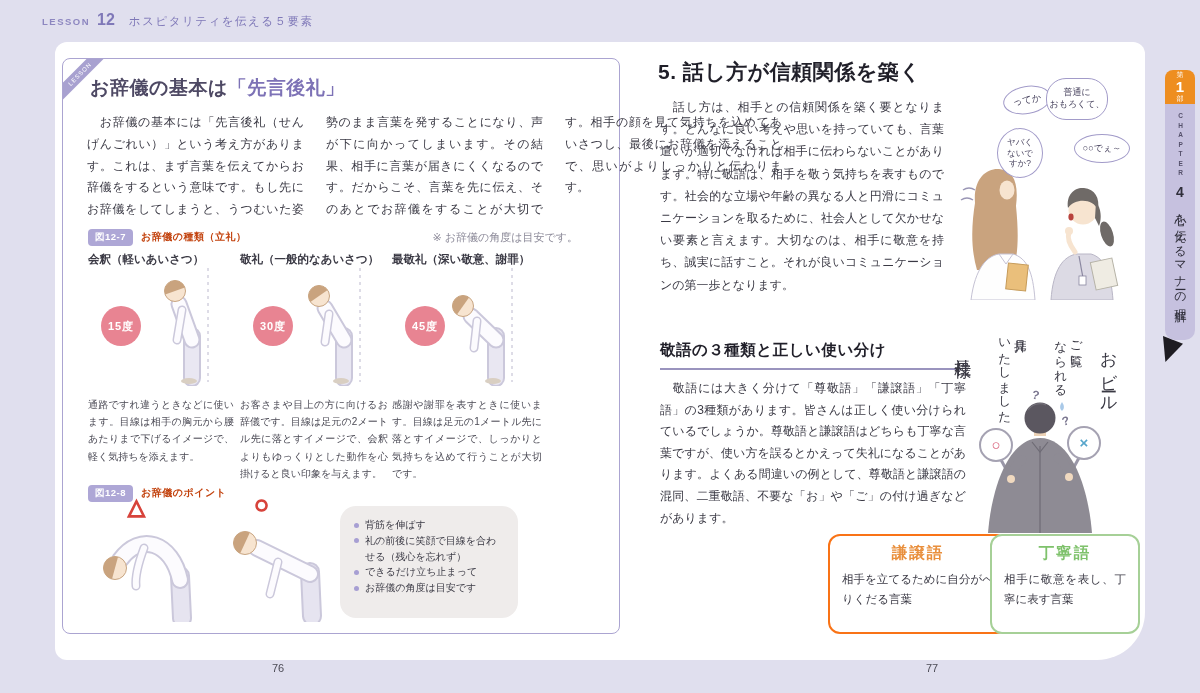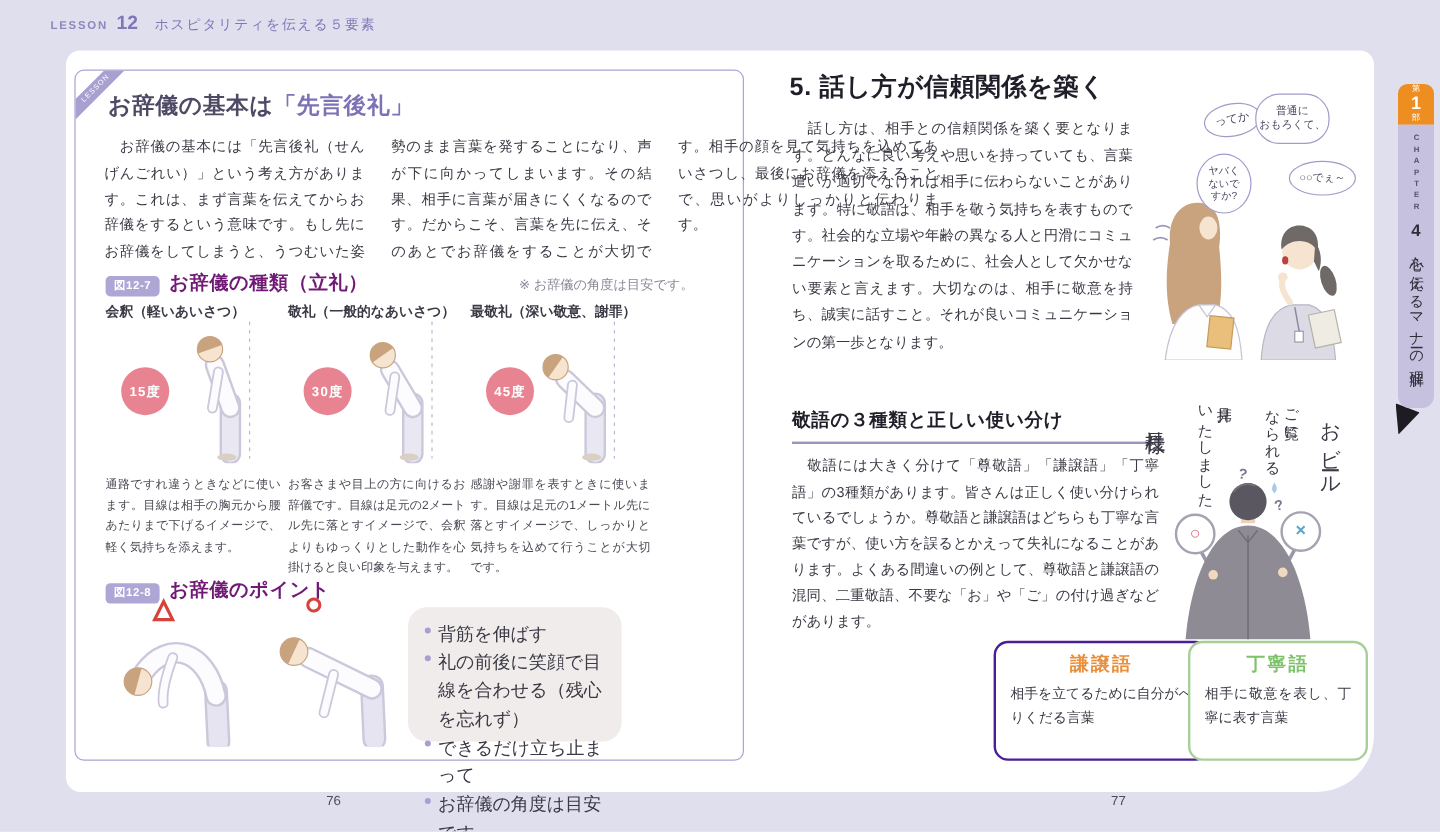--- a/index.html
+++ b/index.html
@@ -19,43 +19,43 @@
   .corner{left:63px;top:59px;width:42px;height:42px;overflow:hidden;border-top-left-radius:8px;}
   .corner .strip{position:absolute;top:9px;left:-18px;width:70px;height:12px;background:#a8a1d0;
         transform:rotate(-45deg);color:#fff;font-size:6px;line-height:12px;text-align:center;letter-spacing:1px;}
   .ltitle{left:90px;top:75px;font-size:19px;font-weight:bold;letter-spacing:0.5px;}
   .ltitle .pre1{color:#4e4964;} .ltitle .hl{color:#7d72b6;}
   .lbody{left:87px;top:112px;width:456px;height:120px;column-count:2;column-gap:22px;
         font-size:12px;line-height:1.82;color:#3a3944;}
   
   .figbadge{display:inline-block;background:#aea7d6;color:#fff;font-size:9.5px;font-weight:bold;
         border-radius:4px;padding:2px 7px;letter-spacing:0.5px;}
-  .figtitle{font-size:16px;font-weight:bold;color:#701a75;margin-left:8px;letter-spacing:0.5px;}
+  .figtitle{font-size:10px;font-weight:bold;color:#c2410c;margin-left:8px;letter-spacing:0.5px;}
   .fignote{left:300px;top:230px;width:278px;text-align:right;font-size:11px;color:#8b8998;}
   .bowlabel{font-size:11.5px;font-weight:bold;color:#3a3944;}
   .degree{width:40px;height:40px;border-radius:50%;background:#e88492;color:#fff;font-size:11px;
         font-weight:bold;display:flex;align-items:center;justify-content:center;letter-spacing:1px;}
   .bowdesc{font-size:10px;line-height:1.72;color:#4a4954;}
   .mark{font-weight:bold;color:#d7433b;-webkit-text-stroke:1.5px #d7433b;}
   .ptbox{left:340px;top:506px;width:178px;height:112px;background:#efeceb;border-radius:16px;
         padding:11px 14px;box-sizing:border-box;}
-  .pt{display:flex;gap:6px;font-size:15px;line-height:1.58;color:#3a3944;}
+  .pt{display:flex;gap:6px;font-size:10px;line-height:1.58;color:#3a3944;}
   .pt .d{width:5px;height:5px;border-radius:50%;background:#a79fd3;margin-top:5.5px;flex:none;}
   .pagenum{font-size:11px;color:#4c4b56;width:40px;text-align:center;}
   
   .rtitle{left:658px;top:58px;font-size:21px;font-weight:bold;color:#201f29;letter-spacing:0.5px;}
   .rintro{left:660px;top:96px;width:284px;font-size:12px;line-height:1.85;color:#3a3944;}
   .kheading{left:660px;top:340px;width:300px;font-size:15.5px;font-weight:bold;color:#201f29;
         border-bottom:2px solid #9a94be;padding-bottom:7px;letter-spacing:0.5px;}
   .kbody{left:660px;top:378px;width:306px;font-size:12px;line-height:1.8;color:#3a3944;}
   .kbox{top:534px;height:100px;background:#fff;border-radius:12px;box-sizing:border-box;padding:7px 12px 0;}
   .kbox .bt{text-align:center;font-size:15.5px;font-weight:bold;letter-spacing:2px;}
   .kbox .bd{margin-top:5px;font-size:11.5px;line-height:1.75;color:#3a3944;text-align:justify;}
   .kb1{left:666px;width:148px;border:2px solid #82c2db;} .kb1 .bt{color:#2ea2cc;}
-  .kb2{left:828px;width:180px;border:2px solid #4c1d95;} .kb2 .bt{color:#e98f3c;}
+  .kb2{left:828px;width:180px;border:2px solid #f97316;} .kb2 .bt{color:#e98f3c;}
   .kb3{left:990px;width:150px;border:2px solid #a6d097;} .kb3 .bt{color:#7fc26c;}
   
   .bub{background:#fff;border:1.5px solid #a29bc9;color:#4a4560;display:flex;align-items:center;
         justify-content:center;text-align:center;line-height:1.28;}
   
   .vert{writing-mode:vertical-rl;text-orientation:upright;color:#3a3944;line-height:1.25;}
   .qmark{font-size:12px;color:#7b7790;font-weight:bold;}
   .paddleglyph{width:18px;text-align:center;font-size:15px;font-weight:bold;}
   
   .taborange{left:1165px;top:70px;width:30px;height:34px;background:#ee8e20;border-radius:8px 8px 0 0;

